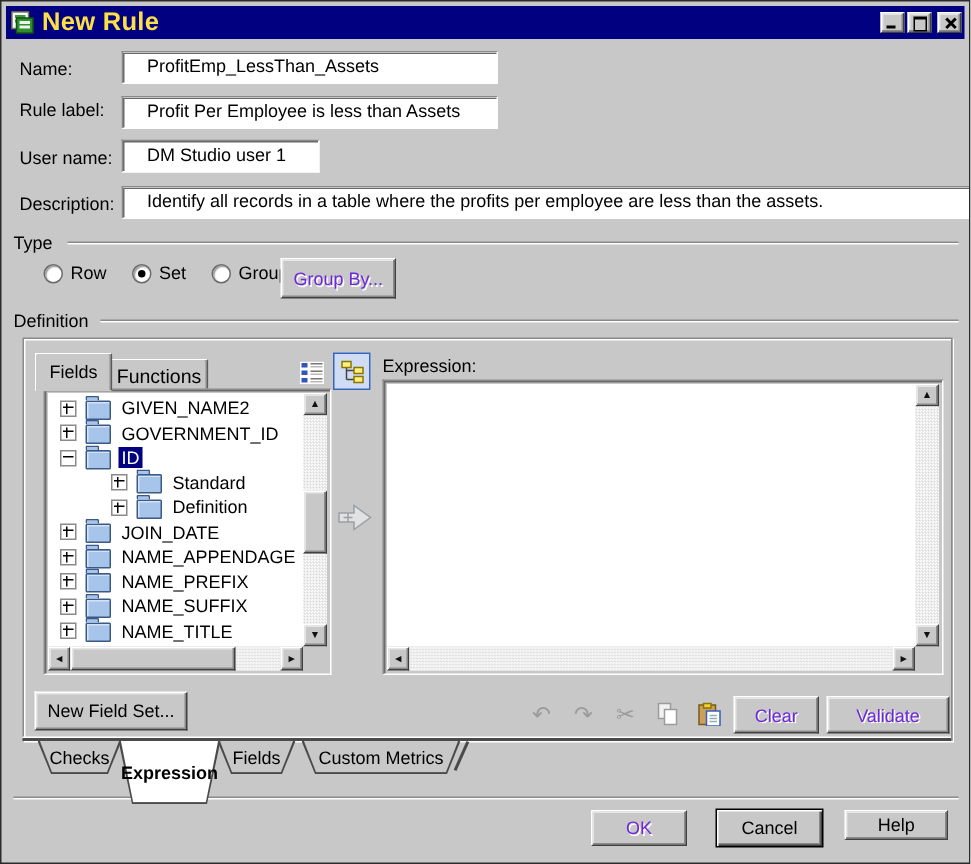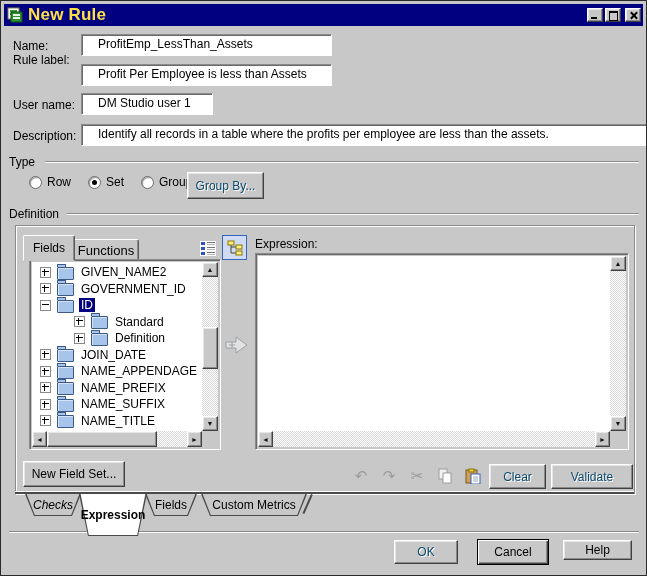--- a/index.html
+++ b/index.html
@@ -16,21 +16,21 @@
   .glyph-min{position:absolute;left:3px;bottom:2px;width:6px;height:2px;background:#000;}
   .glyph-max{position:absolute;left:3px;top:2px;width:7px;height:7px;border:1px solid #000;border-top-width:2px;}
   .x1,.x2{position:absolute;left:7px;top:2px;width:2px;height:9px;background:#000;}
   .x1{transform:rotate(45deg);} .x2{transform:rotate(-45deg);}
 
   
   .flabel{position:absolute;font-size:12px;color:#000;}
   .field{position:absolute;height:17px;background:#fff;border:1px solid;border-color:#8a8a8a #fff #fff #8a8a8a;box-shadow:inset 1px 1px 0 #6a6a6a;padding:2px 4px 1px 16px;font-size:12px;display:flex;align-items:flex-start;white-space:nowrap;overflow:hidden;}
   .hline{position:absolute;height:1px;background:#8a8a8a;box-shadow:0 1px 0 #fff;}
   .pushbtn{position:absolute;font-size:12px;color:#000;display:flex;align-items:center;justify-content:center;cursor:default;}
-  .pushbtn.disabled{color:#0c4a6e;text-shadow:1px 1px 0 #fff;text-align:center;}
+  .pushbtn.disabled{color:#6d28d9;text-shadow:1px 1px 0 #fff;text-align:center;}
   .pushbtn.default{border:1px solid #000;box-shadow:inset 1px 1px 0 #fff,inset -1px -1px 0 #404040,inset -2px -2px 0 #8a8a8a;background:#c8c8c8;}
 
   
   #radio-row{position:absolute;left:28px;top:174px;display:flex;align-items:center;}
   .radio-item{display:flex;align-items:center;margin-right:17px;}
   .radio{width:11px;height:11px;border-radius:50%;background:#fff;border:1px solid #6a6a6a;box-shadow:inset 1px 1px 1px #9a9a9a;position:relative;flex:none;}
   .radio.on::after{content:"";position:absolute;left:3px;top:3px;width:5px;height:5px;border-radius:50%;background:#000;}
   .rlabel{margin-left:5px;font-size:12px;}
 
   
@@ -74,21 +74,21 @@
   
   .tabline{position:absolute;left:14px;top:491px;width:619px;height:2px;background:#4a4a4a;box-shadow:0 -1px 0 #fff;}
   #btabs{position:absolute;left:14px;top:493px;width:620px;height:27px;}
   .btab{position:absolute;top:0;height:22px;}
   .btab::before{content:"";position:absolute;inset:0;background:#4a4a4a;clip-path:polygon(0 0,100% 0,calc(100% - 9px) 100%,9px 100%);}
   .btab::after{content:"";position:absolute;left:0;right:0;top:0;bottom:1px;background:#c8c8c8;clip-path:polygon(1.6px 0,calc(100% - 1.6px) 0,calc(100% - 9.8px) 100%,9.8px 100%);}
   .btab .btab-label{position:absolute;inset:0;display:flex;align-items:center;justify-content:center;font-size:12px;z-index:1;white-space:nowrap;}
   .btab.active{height:42px;z-index:2;}
   .btab.active::after{background:#fff;}
   .btab.active .btab-label{font-weight:bold;}
-  #btabs .btab:nth-child(1){left:10px;width:56px;font-style:italic;}
+  #btabs .btab:nth-child(1){left:10px;width:56px;}
   #btabs .btab:nth-child(2){left:64px;width:68px;}
   #btabs .btab:nth-child(3){left:130px;width:52px;}
   #btabs .btab:nth-child(4){left:186px;width:106px;text-decoration:underline;}
   .end-slash{position:absolute;left:296px;top:0;width:2px;height:21px;background:#4a4a4a;transform:rotate(24deg);transform-origin:top left;}
 </style>
 </head>
 <body>
 
 <div id="window">
 
@@ -114,21 +114,21 @@
           <span class="x2"></span>
         </button>
     </span>
   </div>
 
   <span class="flabel" style="left:12px;top:38px">Name:</span>
   <div class="field" style="left:80px;top:33px;width:229px">
       <span>ProfitEmp_LessThan_Assets</span>
     </div>
 
-  <span class="flabel" style="left:12px;top:52px">Rule label:</span>
+  <span class="flabel" style="left:12px;top:65px">Rule label:</span>
   <div class="field" style="left:80px;top:63px;width:229px">
       <span>Profit Per Employee is less than Assets</span>
     </div>
 
   <span class="flabel" style="left:12px;top:97px">User name:</span>
   <div class="field" style="left:80px;top:92px;width:110px">
       <span>DM Studio user 1</span>
     </div>
 
   <span class="flabel" style="left:12px;top:128px">Description:</span>

